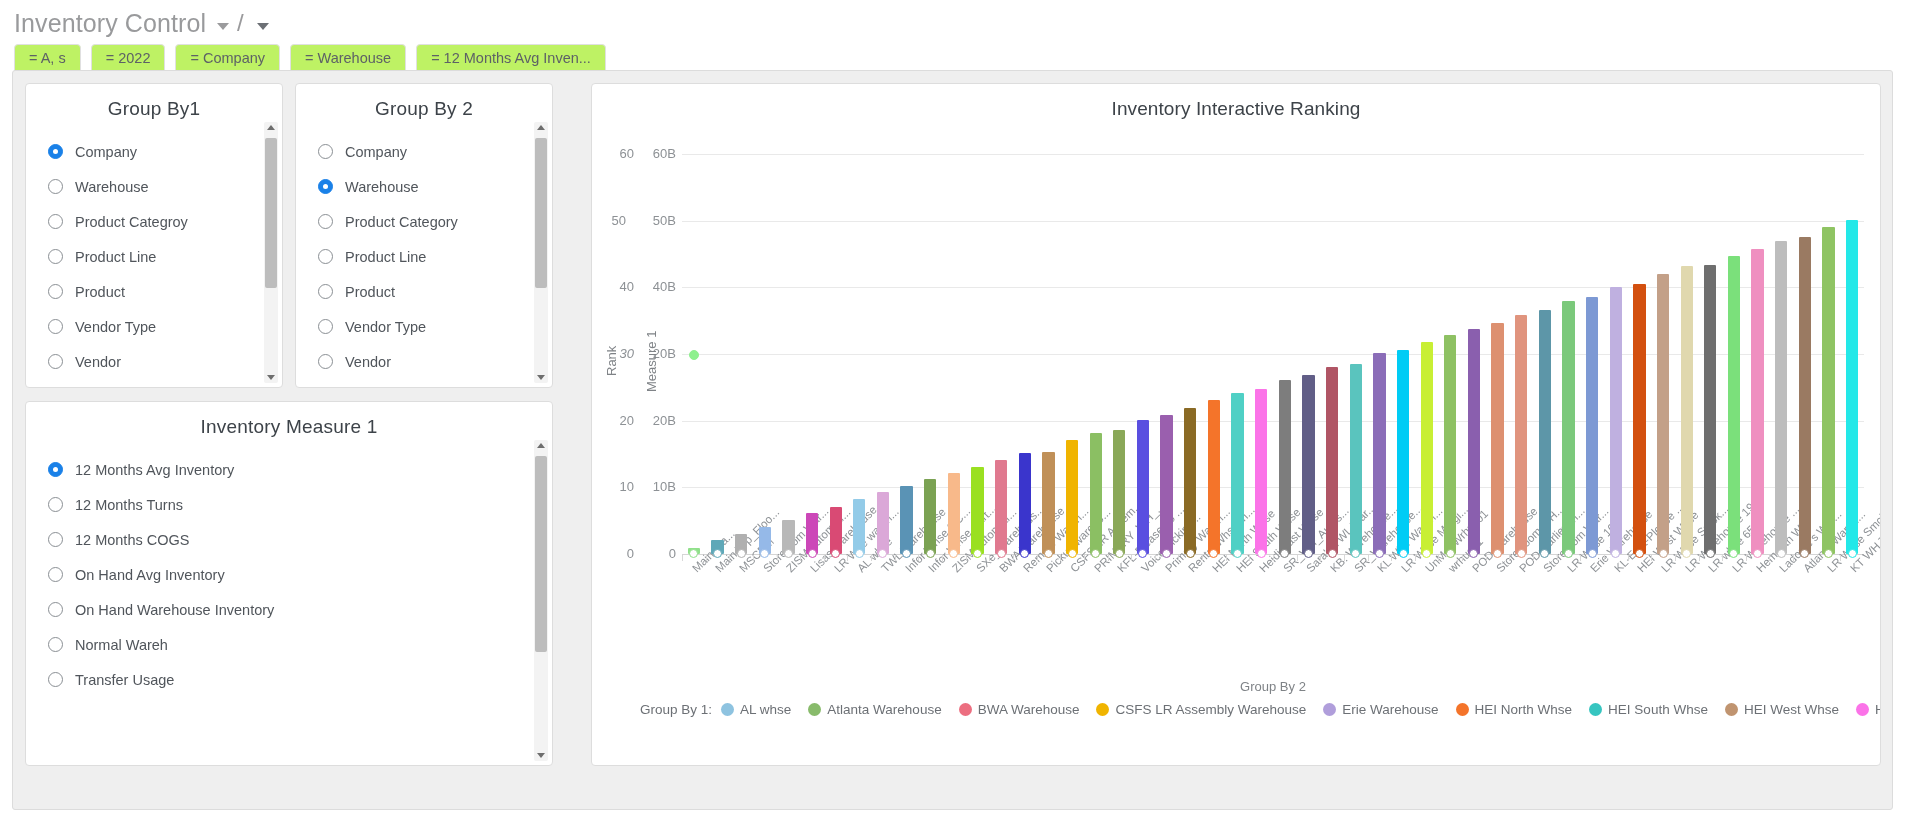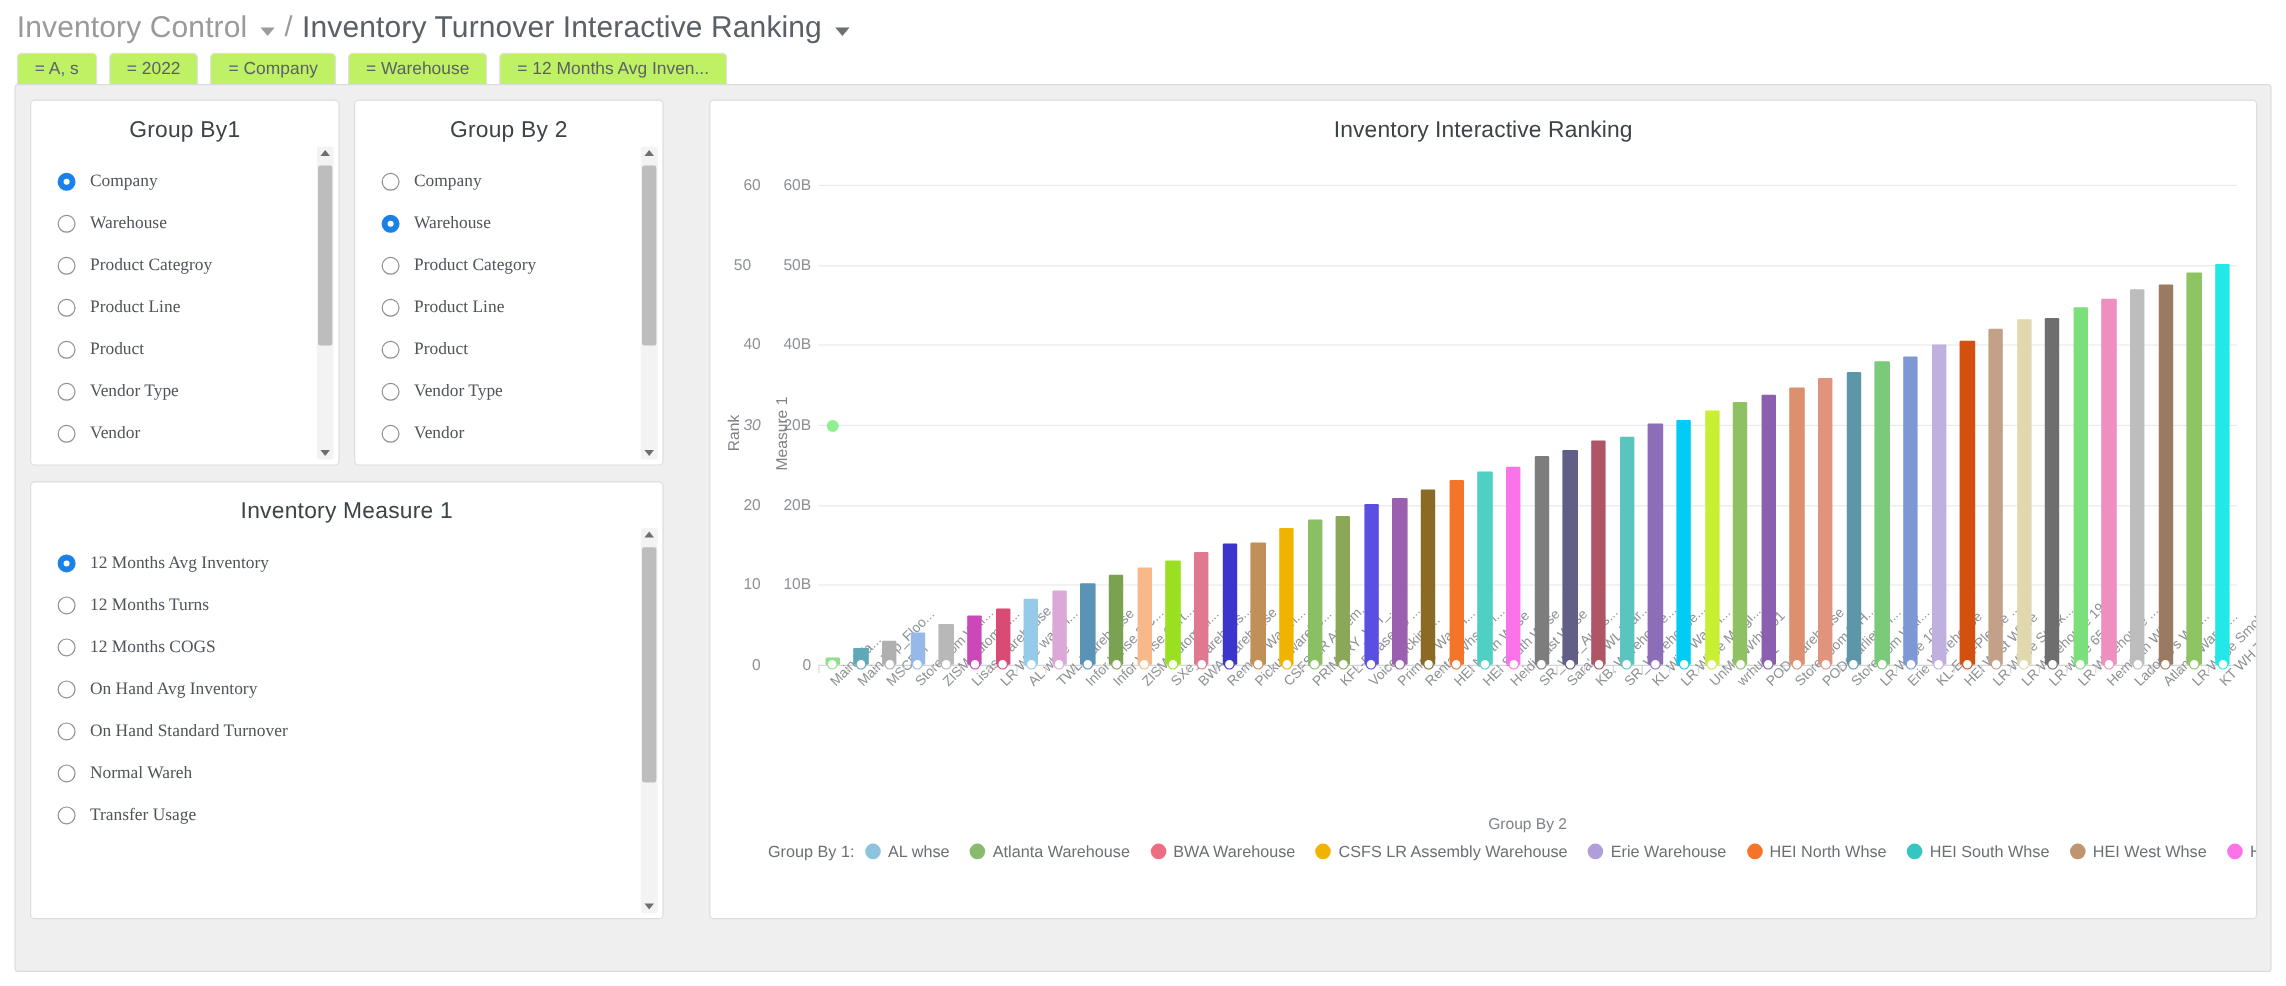--- a/index.html
+++ b/index.html
@@ -82,21 +82,21 @@
     letter-spacing: .2px;
   }
 
   
   .radio-scroll {
     position: relative;
     overflow: hidden;
     height: calc(100% - 48px);
     margin-right: 0;
   }
-  .radio-list { padding: 10px 0 0 0; font-family: Liberation Serif, serif; }
+  .radio-list { padding: 10px 0 0 0; }
   .radio-row {
     display: flex; align-items: center;
     gap: 12px;
     padding: 0 0 0 22px;
     height: 35px;
     cursor: pointer;
   }
   .radio {
     width: 15px; height: 15px;
     border: 1.6px solid #8a8f94;
@@ -232,21 +232,20 @@
     background: #d5d5d5;
   }
 </style>
 </head>
 <body>
 
 <div class="breadcrumb">
   <span class="crumb-app">Inventory Control</span>
   <span class="caret-dn"></span>
   <span class="crumb-sep">/</span>
-  <span class="crumb-page">Inventory Turnover Interactive Ranking</span>
   <span class="caret-dn dark"></span>
 </div>
 
 <div class="chips">
   <div class="chip">= A, s</div>
   <div class="chip">= 2022</div>
   <div class="chip">= Company</div>
   <div class="chip">= Warehouse</div>
   <div class="chip">= 12 Months Avg Inven...</div>
 </div>
@@ -350,21 +349,21 @@
           <div class="radio-row">
             <div class="radio"></div>
             <span class="radio-label">12 Months COGS</span>
           </div>
           <div class="radio-row">
             <div class="radio"></div>
             <span class="radio-label">On Hand Avg Inventory</span>
           </div>
           <div class="radio-row">
             <div class="radio"></div>
-            <span class="radio-label">On Hand Standard Turnover</span>
+            <span class="radio-label">On Hand Warehouse Inventory</span>
           </div>
           <div class="radio-row">
             <div class="radio"></div>
             <span class="radio-label">Normal Wareh</span>
           </div>
           <div class="radio-row">
             <div class="radio"></div>
             <span class="radio-label">Transfer Usage</span>
           </div>
         </div>

